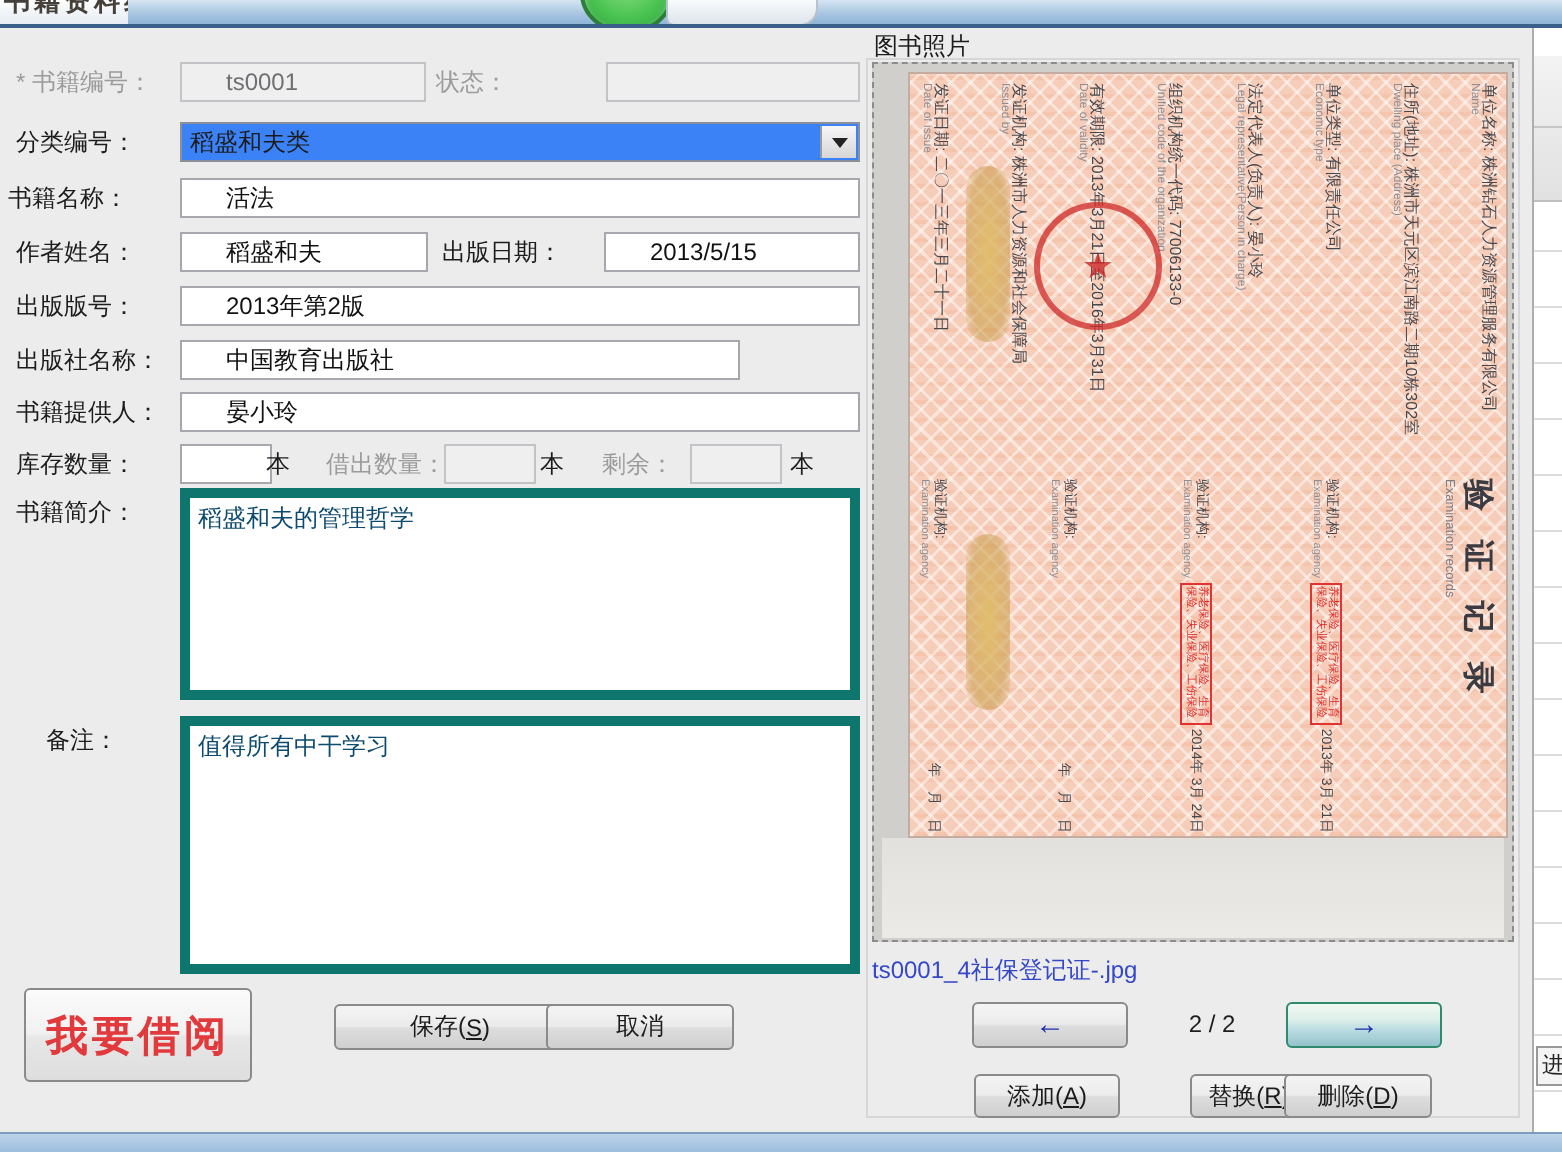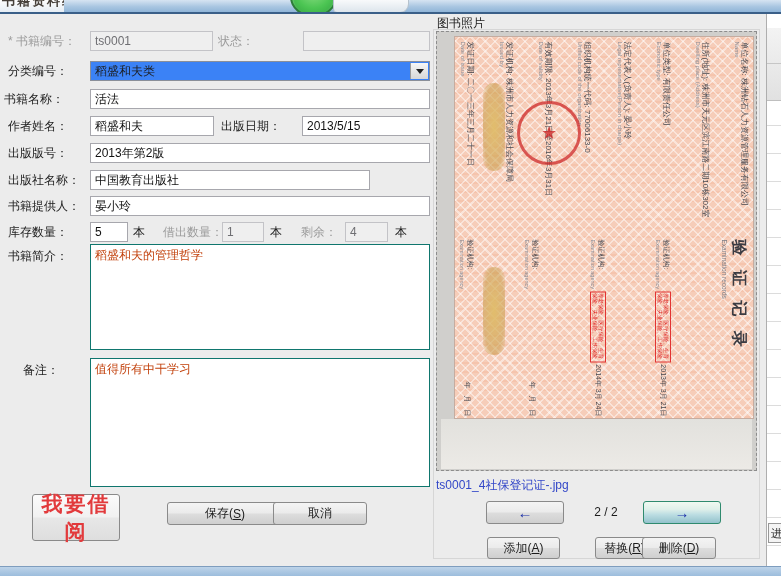--- a/index.html
+++ b/index.html
@@ -24,36 +24,36 @@
   .behind-header::after{content:"";position:absolute;left:0;top:35px;width:15px;height:1px;background:#c6c6c6;}
   .partial-btn{position:absolute;left:1px;top:509px;width:18px;height:20px;box-sizing:border-box;overflow:hidden;
                background:#f4f4f4;border:1px solid #989898;font-size:11px;line-height:18px;padding-left:2px;color:#222;}
   
   .bottomstrip{position:absolute;left:0;top:566px;width:781px;height:10px;z-index:6;
                background:linear-gradient(180deg,#bdd3e9,#9cbddc);border-top:1px solid #7e9dbe;box-sizing:border-box;}
   
   .lbl{position:absolute;font-size:12px;line-height:20px;color:#1c1c1c;white-space:nowrap;}
   .lbl.dis{color:#9b9b9b;}
   .tb{position:absolute;box-sizing:border-box;height:20px;background:#fff;border:1px solid #a7a7ad;
-      font-family:inherit;font-size:12px;padding:1px 4px;color:#111;outline:none;}
+      font-family:inherit;font-size:12px;padding:1px 22px;color:#111;outline:none;}
   .tb.dis{background:#efefef;border-color:#c3c3c7;color:#6f6f73;}
-  .ta{position:absolute;box-sizing:border-box;background:#fff;border:1px solid #0f766e;resize:none;
-      font-family:inherit;font-size:12px;padding:2px 4px;color:#c2410c;outline:none;}
+  .ta{position:absolute;box-sizing:border-box;background:#fff;border:5px solid #0f766e;resize:none;
+      font-family:inherit;font-size:12px;padding:2px 4px;color:#0c4a6e;outline:none;}
   .combo{position:absolute;left:90px;top:61px;width:340px;height:20px;box-sizing:border-box;background:#3b82f6;
          border:1px solid #8a8f99;font-size:12px;line-height:18px;padding-left:4px;cursor:default;}
   .combo-arrow{position:absolute;right:1px;top:1px;width:17px;height:16px;
                background:linear-gradient(180deg,#f6f6f6,#d7d7d7);border-left:1px solid #9a9a9a;
                display:flex;align-items:center;justify-content:center;}
   .combo-arrow i{width:0;height:0;border-left:4px solid transparent;border-right:4px solid transparent;border-top:5px solid #222;}
   .btn{position:absolute;box-sizing:border-box;border:1px solid #8a8a8a;border-radius:3px;cursor:default;
        background:linear-gradient(180deg,#f4f4f4,#ebebeb 48%,#dddddd 52%,#cfcfcf);
        font-family:inherit;font-size:12px;color:#1c1c1c;display:flex;align-items:center;justify-content:center;}
   .btn .mn{text-decoration:underline;}
-  .borrow{left:12px;top:494px;width:88px;height:47px;font-size:21px;font-weight:600;letter-spacing:2px;color:#e23a3c;
-          background:linear-gradient(180deg,#fbfbfb,#f1f1f1 48%,#e7e7e7 52%,#dedede);margin-left:20px;}
+  .borrow{left:12px;top:494px;width:114px;height:47px;font-size:21px;font-weight:600;letter-spacing:2px;color:#e23a3c;
+          background:linear-gradient(180deg,#fbfbfb,#f1f1f1 48%,#e7e7e7 52%,#dedede);}
   
   .panel-border{position:absolute;left:433px;top:29px;width:327px;height:530px;border:1px solid #d6d6d6;box-sizing:border-box;}
   .photo-title{position:absolute;left:437px;top:15px;font-size:12px;color:#1c1c1c;}
   .picbox{position:absolute;left:436px;top:31px;width:321px;height:440px;box-sizing:border-box;
           border:1px dashed #8c8c8c;background:#d0cfcc;overflow:hidden;}
   .scan-below{position:absolute;left:4px;top:387px;width:311px;height:50px;background:linear-gradient(180deg,#e2e1dd,#eceae6);}
   .cert{position:absolute;left:18px;top:5px;width:298px;height:381px;overflow:hidden;
         background-color:#f6cdb9;
         background-image:repeating-linear-gradient(45deg,rgba(255,255,255,.45) 0 1.5px,transparent 1.5px 7px),
                          repeating-linear-gradient(-45deg,rgba(255,255,255,.45) 0 1.5px,transparent 1.5px 7px),

